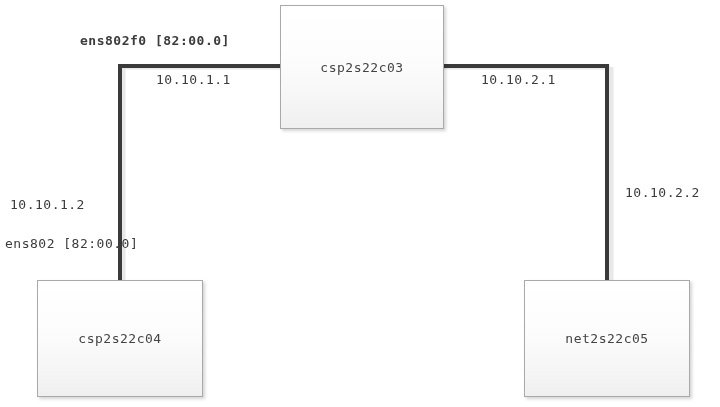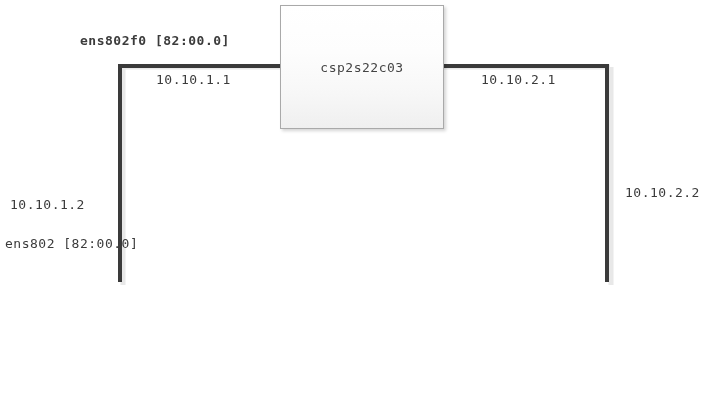--- a/index.html
+++ b/index.html
@@ -103,21 +103,27 @@
     <path d="M 440 66 L 607 66 L 607 282" stroke="#3a3a3a" stroke-width="4" fill="none" stroke-linecap="butt" stroke-linejoin="miter"></path>
 
     <line x1="276" y1="66" x2="292" y2="66" stroke="#3a3a3a" stroke-width="4"></line>
     <line x1="432" y1="66" x2="448" y2="66" stroke="#3a3a3a" stroke-width="4"></line>
   </svg>
 
   <div class="node" id="node-csp2s22c03">
     <span class="node-label">csp2s22c03</span>
   </div>
 
+  <div class="node" id="node-csp2s22c04">
+    <span class="node-label">csp2s22c04</span>
+  </div>
 
+  <div class="node" id="node-net2s22c05">
+    <span class="node-label">net2s22c05</span>
+  </div>
 
   <div class="annotation" id="iface-left-top">ens802f0 [82:00.0]</div>
 
   <div class="annotation" id="ip-left-top">10.10.1.1</div>
 
 
   <div class="annotation" id="ip-right-top">10.10.2.1</div>
 
   <div class="annotation" id="ip-left-bottom">10.10.1.2</div>
 

